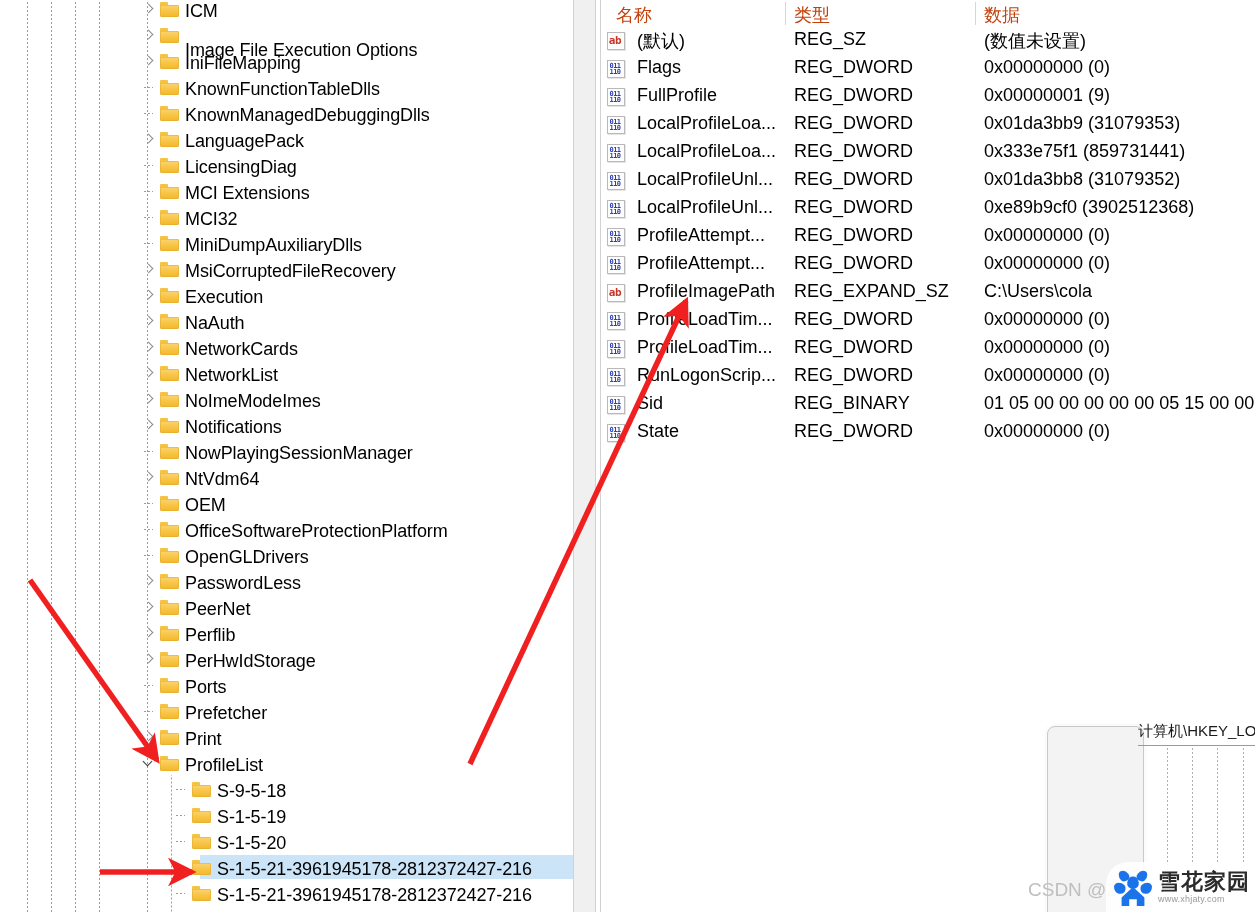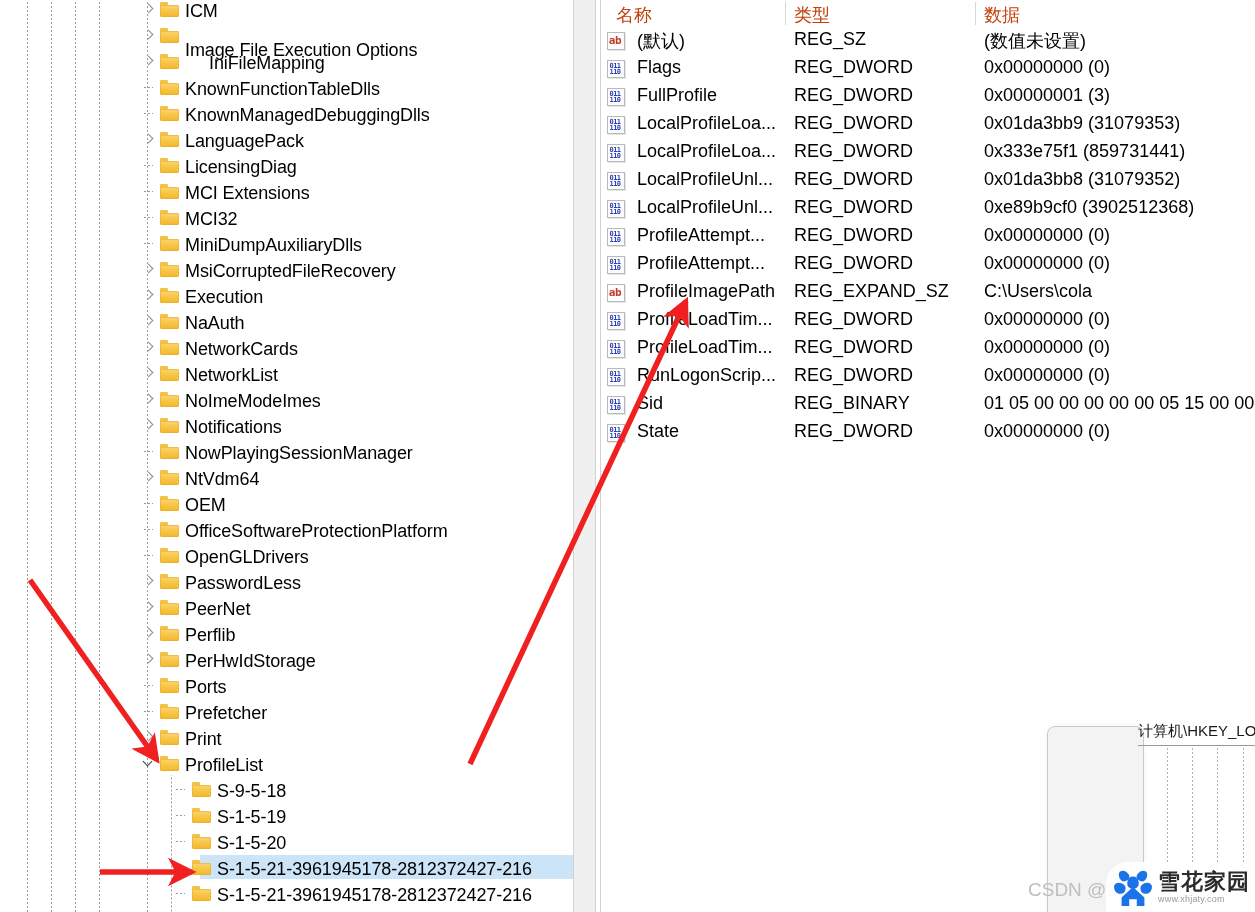--- a/index.html
+++ b/index.html
@@ -210,21 +210,21 @@
           <div class="tlabel" style="left: 185px; top: 2px; margin-top: 13px;">Image File Execution Options</div>
         </div>
         <div class="trow" style="top: 48px; width: 573px;">
           <div class="exp" style="left: 140px;">
             <span class="chev"></span>
           </div>
           <div class="folder" style="left: 160px;">
             <div class="tab"></div>
             <div class="body"></div>
           </div>
-          <div class="tlabel" style="left: 185px; top: 2px; margin-left: 24px;">IniFileMapping</div>
+          <div class="tlabel" style="left: 185px; top: 2px;">IniFileMapping</div>
         </div>
         <div class="trow" style="top: 74px; width: 648px;">
           <div class="stub" style="left: 140px;"></div>
           <div class="folder" style="left: 160px;">
             <div class="tab"></div>
             <div class="body"></div>
           </div>
           <div class="tlabel" style="left: 185px; top: 2px;">KnownFunctionTableDlls</div>
         </div>
         <div class="trow" style="top: 100px; width: 573px;">
@@ -550,21 +550,21 @@
         <div class="vrow" style="top: 83px;">
           <div class="vicon bin">
             <div class="page"></div>
             <div class="glyph">
               <span>011</span>
               <span>110</span>
             </div>
           </div>
           <div class="vname">FullProfile</div>
           <div class="vtype">REG_DWORD</div>
-          <div class="vdata">0x00000001 (3)</div>
+          <div class="vdata">0x00000001 (9)</div>
         </div>
         <div class="vrow" style="top: 111px;">
           <div class="vicon bin">
             <div class="page"></div>
             <div class="glyph">
               <span>011</span>
               <span>110</span>
             </div>
           </div>
           <div class="vname">LocalProfileLoa...</div>

